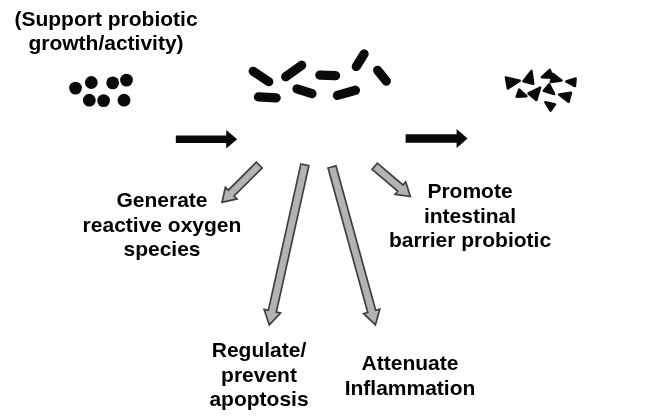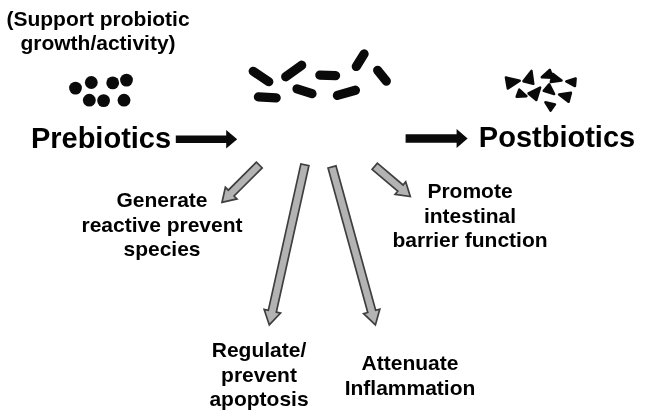--- a/index.html
+++ b/index.html
@@ -14,21 +14,21 @@
   #shapes { position: absolute; left: 0; top: 0; }
   .lbl {
     position: absolute;
     transform: translate(-50%, -50%);
     color: #000000;
     font-weight: bold;
     text-align: center;
     white-space: pre-line;
     line-height: 1.16;
   }
-  .note  { font-size: 21px; line-height: 23.6px; }
+  .note  { font-size: 21px; line-height: 23.6px; margin-left: 8px; }
   .big   { font-size: 29px; white-space: nowrap; }
   .sub   { font-size: 21px; line-height: 24.5px; }
 
   #support-note    { left: 98px;  top: 31px;  }
   #mimic-note      { left: 548px; top: 31px;  }
   #prebiotics-label  { left: 101px; top: 139px; }
   #probiotics-label  { left: 318px; top: 139px; }
   #postbiotics-label { left: 557px; top: 138px; }
   #generate-label  { left: 162px; top: 225px; }
   #promote-label   { left: 470px; top: 216px; }
@@ -69,27 +69,25 @@
       <polygon points="405.60,142.70 456.60,142.70 456.60,148.10 467.60,138.50 456.60,128.90 456.60,134.30 405.60,134.30" fill="#0a0a0a"></polygon>
       <polygon points="256.40,162.10 228.29,190.21 225.39,187.31 222.00,202.30 236.99,198.91 234.09,196.01 262.20,167.90" fill="#b3b3b3" stroke="#3f3f3f" stroke-width="1.7" stroke-linejoin="miter"></polygon>
       <polygon points="300.90,163.91 268.34,310.34 264.14,309.41 269.30,324.90 280.54,313.06 276.34,312.12 308.90,165.69" fill="#b3b3b3" stroke="#3f3f3f" stroke-width="1.7" stroke-linejoin="miter"></polygon>
       <polygon points="328.05,167.99 367.74,312.49 363.59,313.62 375.40,324.90 379.79,309.18 375.65,310.31 335.95,165.81" fill="#b3b3b3" stroke="#3f3f3f" stroke-width="1.7" stroke-linejoin="miter"></polygon>
       <polygon points="372.05,169.43 397.73,191.22 395.08,194.34 410.30,196.50 405.69,181.84 403.04,184.96 377.35,163.17" fill="#b3b3b3" stroke="#3f3f3f" stroke-width="1.7" stroke-linejoin="miter"></polygon>
     </svg>
 
   <div class="lbl note" id="support-note">(Support probiotic
 growth/activity)</div>
 
-  <div class="lbl big" id="prebiotics-label">Prebiotics</div>
-  <div class="lbl big" id="postbiotics-label">Postbiotics</div>
 
   <div class="lbl sub" id="generate-label">Generate
-reactive prevent
+reactive oxygen
 species</div>
   <div class="lbl sub" id="attenuate-label">Attenuate
 Inflammation</div>
   <div class="lbl sub" id="regulate-label">Regulate/
 prevent
 apoptosis</div>
   <div class="lbl sub" id="promote-label">Promote
 intestinal
-barrier function</div>
+barrier probiotic</div>
 </div>
 
 </body></html>

